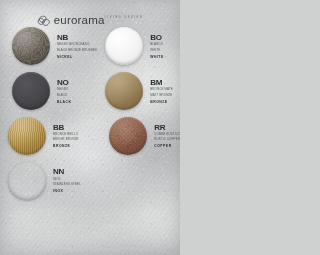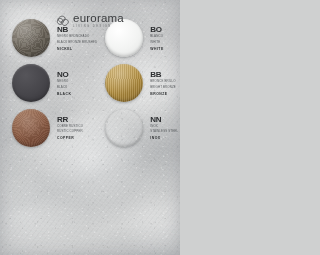--- a/index.html
+++ b/index.html
@@ -53,33 +53,33 @@
     box-shadow:inset 0 0 26px rgba(120,124,128,.30), inset 0 0 8px rgba(140,144,148,.22);
   }
 
   
   #header{
     position:absolute;top:9px;left:0;right:0;height:24px;
     display:flex;align-items:center;justify-content:center;gap:4px;
     z-index:5;
   }
   #brand-mark{width:13px;height:13px;flex:none;opacity:.88;}
-  .brand-text{display:flex;flex-direction:column;align-items:flex-start;}
+  .brand-text{display:flex;flex-direction:row;align-items:flex-start;}
   #brand-name{
     font-size:11.5px;letter-spacing:.2px;color:#3a3c3e;
     line-height:1;font-weight:400;
   }
   #brand-tagline{
     font-size:2.6px;letter-spacing:1.5px;color:#6f7174;
     line-height:1;margin-top:2px;text-transform:uppercase;white-space:nowrap;
   }
 
   
   #grid{
-    position:absolute;top:16px;left:0;width:180px;height:224px;
+    position:absolute;top:24px;left:0;width:180px;height:224px;
     display:grid;grid-template-columns:1fr 1fr;grid-template-rows:repeat(5,1fr);
     z-index:4;
   }
   .cell{position:relative;display:flex;align-items:center;}
   .cell.left{padding-left:12px;}
   .cell.right{padding-left:8px;}
   .swatch{
     width:38px;height:38px;border-radius:50%;flex:none;
     box-shadow:0 1px 2.5px rgba(60,62,65,.38), inset 0 0 2px rgba(0,0,0,.12);
     position:relative;overflow:hidden;
@@ -154,20 +154,31 @@
       <div class="swatch" style="background:
         radial-gradient(circle at 36% 30%, #56555a, #46454a 55%, #333237 100%);"></div>
       <div class="labels">
         <div class="code">NO</div>
         <div class="sub">NEGRO</div>
         <div class="sub">BLACK</div>
         <div class="en">BLACK</div>
       </div>
     </div>
 
+    <div class="cell right">
+      <div class="swatch" style="background:
+        radial-gradient(circle at 36% 28%, rgba(255,255,255,.22), rgba(255,255,255,0) 60%),
+        linear-gradient(150deg,#b39b6b 0%,#9a8257 50%,#7d683f 100%);"></div>
+      <div class="labels">
+        <div class="code">BM</div>
+        <div class="sub">BRONCE MATE</div>
+        <div class="sub">MATT BRONZE</div>
+        <div class="en">BRONZE</div>
+      </div>
+    </div>
 
 
     <div class="cell right">
       <div class="swatch" style="background:
         repeating-linear-gradient(92deg, rgba(255,255,255,.13) 0 1px, rgba(0,0,0,.08) 1px 2px),
         radial-gradient(circle at 38% 26%, rgba(255,255,255,.30), rgba(255,255,255,0) 58%),
         linear-gradient(150deg,#d2ae5c 0%,#b5903f 50%,#8f6f2c 100%);"></div>
       <div class="labels">
         <div class="code">BB</div>
         <div class="sub">BRONCE BRILLO</div>

